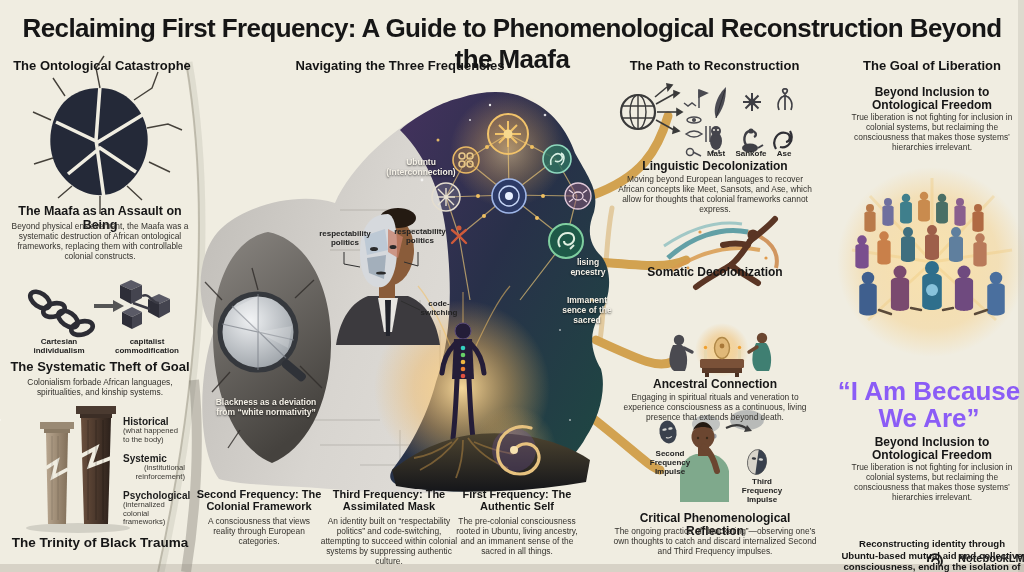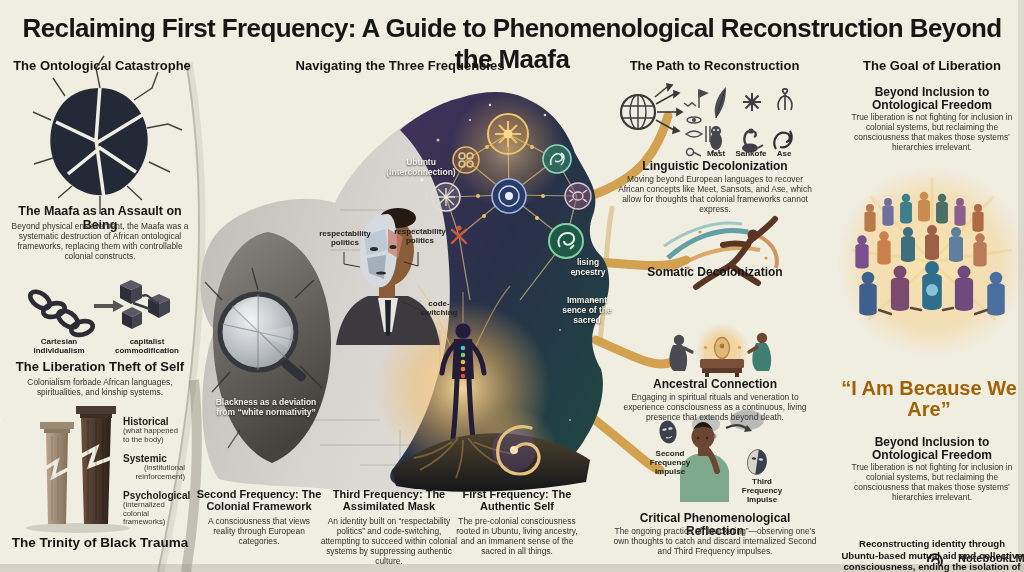--- a/index.html
+++ b/index.html
@@ -7,21 +7,21 @@
   .abs{position:absolute;}
   .tc{text-align:center;}
   .title{font-size:26px;font-weight:bold;letter-spacing:-0.6px;color:#161616;}
   .colhdr{font-size:13px;font-weight:bold;color:#141414;}
   .sech{font-weight:bold;color:#161616;line-height:1.08;}
   .bodyt{font-size:8.4px;line-height:1.18;color:#34322d;}
   .lab{font-weight:bold;font-size:8px;line-height:1.12;color:#232323;}
   .wlab{font-weight:bold;font-size:8.5px;line-height:1.15;color:#f4f0e6;text-shadow:0 1px 2px rgba(0,0,0,.65);}
   .term{font-weight:bold;font-size:10px;line-height:1.1;color:#1c1c1c;}
   .det{font-size:7.7px;line-height:1.12;color:#3a3833;}
-  .quote{font-size:20px;font-weight:bold;line-height:1.05;color:#a16207;}
+  .quote{font-size:26px;font-weight:bold;line-height:1.05;color:#8b5cf6;}
   .wm{font-size:11px;font-weight:bold;color:#1d1d1d;}
   svg{position:absolute;top:0;left:0;}
   .z2{z-index:2;}
 </style>
 </head>
 <body>
 <div id="stage">
 
 <svg width="1024" height="572" viewBox="0 0 1024 572">
   <defs>
@@ -497,21 +497,21 @@
 
 <div class="abs z2 tc colhdr" style="left:12px;top:58px;width:180px;">The Ontological Catastrophe</div>
 <div class="abs z2 tc colhdr" style="left:290px;top:58px;width:220px;">Navigating the Three Frequencies</div>
 <div class="abs z2 tc colhdr" style="left:622px;top:58px;width:185px;">The Path to Reconstruction</div>
 <div class="abs z2 tc colhdr" style="left:852px;top:58px;width:160px;">The Goal of Liberation</div>
 
 <div class="abs z2 tc sech" style="left:8px;top:205px;width:184px;font-size:12.5px;">The Maafa as an Assault on Being</div>
 <div class="abs z2 tc bodyt" style="left:10px;top:222px;width:180px;">Beyond physical enslavement, the Maafa was a systematic destruction of African ontological frameworks, replacing them with controllable colonial constructs.</div>
 <div class="abs z2 tc lab" style="left:22px;top:338px;width:74px;">Cartesian individualism</div>
 <div class="abs z2 tc lab" style="left:106px;top:338px;width:82px;">capitalist commodification</div>
-<div class="abs z2 tc sech" style="left:5px;top:360px;width:190px;font-size:13px;">The Liberation Theft of Self</div>
+<div class="abs z2 tc sech" style="left:5px;top:360px;width:190px;font-size:13px;">The Systematic Theft of Goal</div>
 <div class="abs z2 tc bodyt" style="left:10px;top:378px;width:180px;">Colonialism forbade African languages, spiritualities, and kinship systems.</div>
 
 <div class="abs z2 term" style="left:123px;top:416px;width:70px;">Historical</div>
 <div class="abs z2 det" style="left:123px;top:427px;width:62px;">(what happened to the body)</div>
 <div class="abs z2 term" style="left:123px;top:453px;width:70px;">Systemic</div>
 <div class="abs z2 det" style="left:123px;top:464px;width:62px;text-align:right;">(institutional reinforcement)</div>
 <div class="abs z2 term" style="left:123px;top:490px;width:70px;">Psychological</div>
 <div class="abs z2 det" style="left:123px;top:501px;width:58px;">(internalized colonial frameworks)</div>
 <div class="abs z2 tc sech" style="left:5px;top:536px;width:190px;font-size:13.5px;">The Trinity of Black Trauma</div>
 

